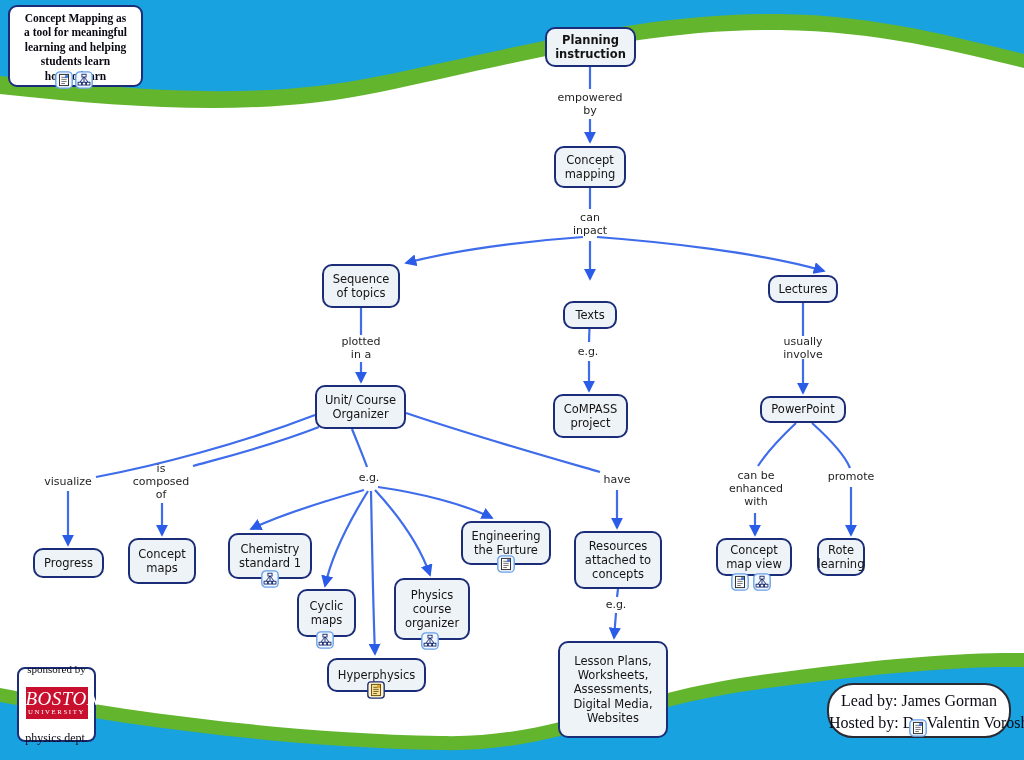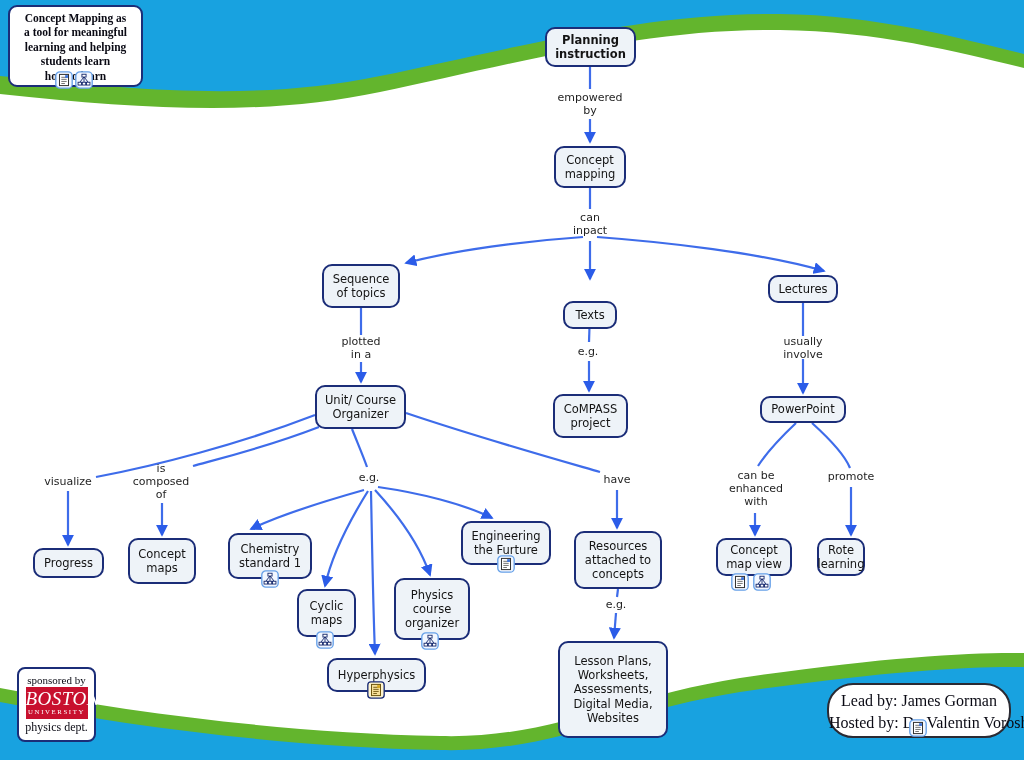--- a/index.html
+++ b/index.html
@@ -24,21 +24,21 @@
         text-align:center;white-space:pre-line;font-size:11px;line-height:1.2;color:#1f1f1f;}
 
   .res-icon{position:absolute;z-index:3;}
 
   .info-box{position:absolute;z-index:2;box-sizing:border-box;background:#fff;
         border:2.5px solid var(--nodeBorder,#1b2d78);border-radius:9px;
         font-family:"Liberation Serif","DejaVu Serif",serif;color:#0a0a14;text-align:center;}
   #annotation-box{left:8px;top:5px;width:135px;height:82px;font-weight:bold;
         font-size:11.5px;line-height:1.25;padding-top:4px;white-space:pre-line;}
   #sponsor-box{left:17px;top:667px;width:79px;height:75px;border-radius:8px;
-        display:flex;flex-direction:column;align-items:center;justify-content:center;gap:1px;}
+        display:flex;flex-direction:column;align-items:center;justify-content:center;gap:12px;}
   .sponsor-prefix{font-size:11px;}
   .sponsor-suffix{font-size:12px;}
   .bu-logo{background:var(--buRed,#c8102e);color:#fff;width:62px;padding:2px 0 3px 0;line-height:1;}
   .bu-top{font-size:19px;letter-spacing:.5px;font-style:italic;}
   .bu-bottom{font-size:6.8px;letter-spacing:1.6px;margin-top:1px;}
   #credit-box{left:827px;top:683px;width:184px;height:55px;border:2px solid #2a2a33;border-radius:26px;
         font-size:16px;line-height:1.35;padding-top:5px;white-space:pre;}
 </style>
 </head>
 <body>

